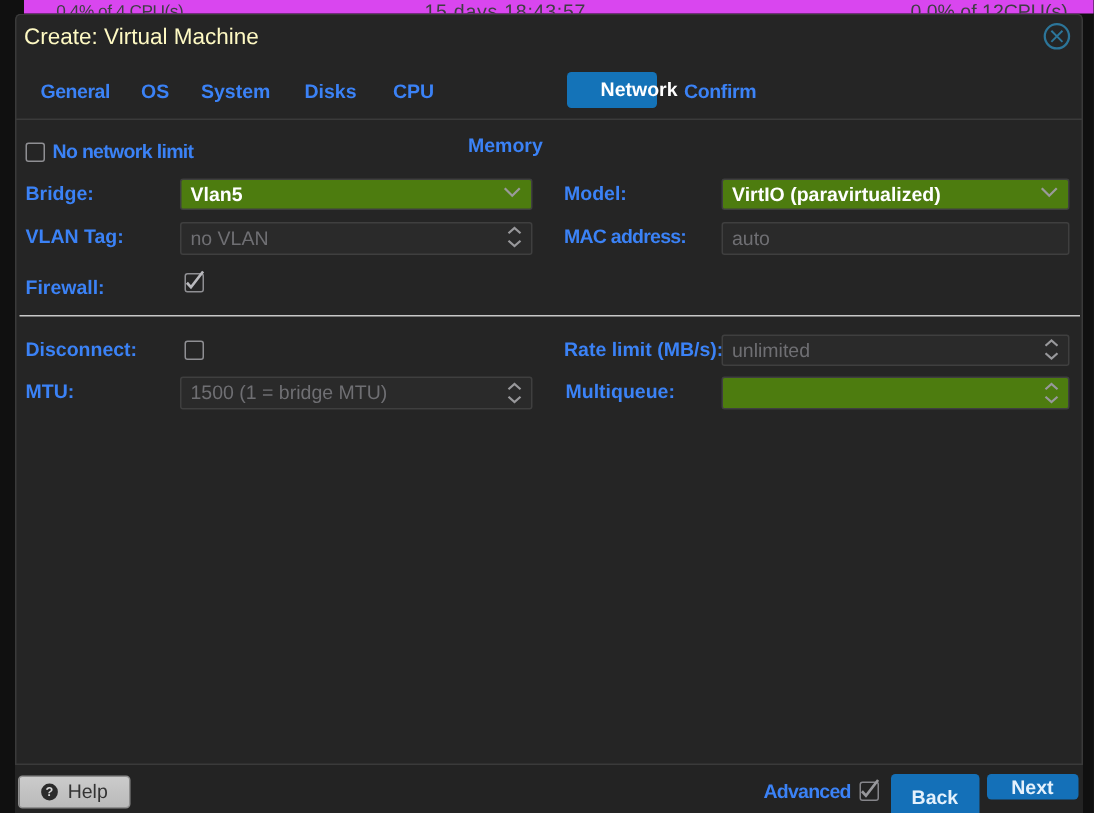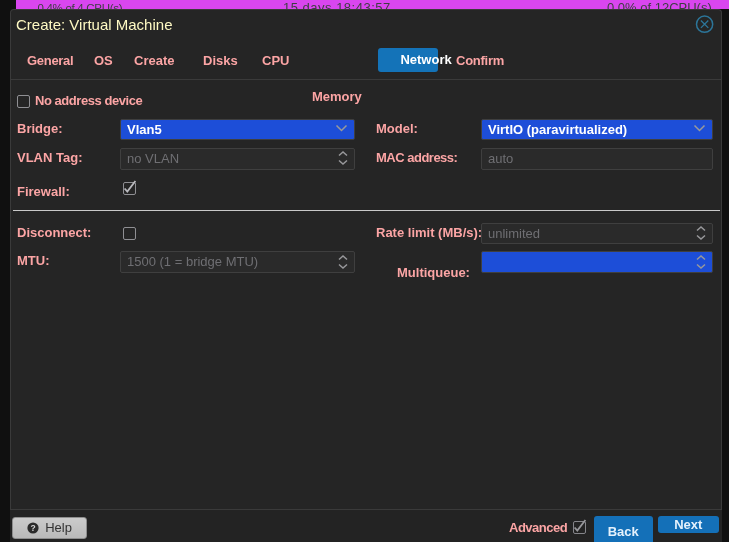--- a/index.html
+++ b/index.html
@@ -5,24 +5,24 @@
 * { margin:0; padding:0; box-sizing:border-box; }
 html,body { width:729px; height:542px; overflow:hidden; background:#101010;
   font-family:"Liberation Sans", sans-serif; }
 #stage { position:relative; width:729px; height:542px; }
 .abs { position:absolute; }
 #topstrip { left:16px; top:0; width:729px; height:9px; background:#d946ef; overflow:hidden; }
 #topstrip span { position:absolute; top:1.5px; font-size:13px; line-height:12px; color:#3e3e43; white-space:nowrap; }
 #dialog { left:10px; top:9px; width:712px; height:533px; background:#252525;
   border:1px solid #3a3a3a; border-bottom:none; border-radius:4px 4px 0 0; }
 #dialog .abs { white-space:nowrap; }
-.lbl { font-size:13px; font-weight:bold; color:#fca5a5; }
+.lbl { font-size:13px; font-weight:bold; color:#3b82f6; }
 .val { font-size:13px; font-weight:bold; color:#ffffff; }
 .dis { font-size:13px; color:#6f6f73; }
-.field { position:absolute; background:#1d4ed8; border:1px solid #3f3f3f; border-radius:2px; height:21px; }
+.field { position:absolute; background:#4d7c0f; border:1px solid #3f3f3f; border-radius:2px; height:21px; }
 .field.off { background:#2a2a2a; }
 .cbx { position:absolute; width:13px; height:13px; border:1px solid #8f8f93; border-radius:2px; background:transparent; }
 .row { position:absolute; left:0; width:712px; height:21px; }
 .row .lbl { position:absolute; line-height:20px; }
 .fval { position:absolute; left:6px; line-height:19px; }
 .cv { position:absolute; right:6px; top:2.5px; }
 .sp { position:absolute; right:3px; top:0.5px; }
 .btn { position:absolute; background:#1470b8; border-radius:3px; display:flex; align-items:center; justify-content:center;
   color:#e4f1fc; font-size:13px; font-weight:bold; }
 </style>
@@ -38,33 +38,33 @@
   <div id="dialog" class="abs">
 
     <div class="abs" style="left:5px; top:7px; font-size:15px; line-height:15px; color:#fef9c3;">Create: Virtual Machine</div>
     <svg class="abs" style="left:683px; top:3px;" width="22" height="22" viewBox="0 0 22 22">
       <circle cx="10.6" cy="11.2" r="8.1" fill="none" stroke="#2c7599" stroke-width="1.5"></circle>
       <path d="M 6.9 7.5 L 14.3 14.9 M 14.3 7.5 L 6.9 14.9" stroke="#2c7599" stroke-width="1.3" fill="none"></path>
     </svg>
 
     <span class="abs lbl" style="left:16px;  top:42.5px; letter-spacing:-0.3px;">General</span>
     <span class="abs lbl" style="left:83px;  top:42.5px;text-align:right;">OS</span>
-    <span class="abs lbl" style="left:123px; top:42.5px;">Create</span>
+    <span class="abs lbl" style="left:123px; top:42.5px;">System</span>
     <span class="abs lbl" style="left:192px; top:42.5px;">Disks</span>
     <span class="abs lbl" style="left:251px; top:42.5px;">CPU</span>
     <span class="abs lbl" style="left:301px; top:42.5px;margin-top:36px;">Memory</span>
     <div class="abs" style="left:366.8px; top:37.5px; width:60.5px; height:24px; background:#1473b8; border-radius:3px;
          display:flex; align-items:center; justify-content:center;padding-left:36px;">
       <span class="lbl" style="color:#fff;">Network</span>
       </div>
     <span class="abs lbl" style="left:445px; top:42.5px; letter-spacing:-0.25px;">Confirm</span>
     <div class="abs" style="left:-1px; top:68.5px; width:712px; height:1px; background:#3a3a3a;"></div>
 
     <div class="cbx" style="left:6px; top:84.5px;"></div>
-    <span class="abs lbl" style="left:24px; top:83px; letter-spacing:-0.45px;">No address device</span>
+    <span class="abs lbl" style="left:24px; top:83px; letter-spacing:-0.45px;">No network limit</span>
 
     <div class="row" style="top:109px;">
       <span class="lbl" style="left:6px;">Bridge:</span>
       <div class="field" style="left:109px; width:234.5px;">
         <span class="fval val">Vlan5</span>
         <svg class="cv" width="13" height="11" viewBox="0 0 13 11">
             <path d="M 1.5 2.5 L 6.5 7.5 L 11.5 2.5" fill="none" stroke="#9a9a9a" stroke-width="1.5"></path>
           </svg>
       </div>
       <span class="lbl" style="left:365px;">Model:</span>
@@ -116,21 +116,21 @@
 
     <div class="row" style="top:241px;">
       <span class="lbl" style="left:6px;">MTU:</span>
       <div class="field off" style="left:109px; width:234.5px; height:22px;">
         <span class="fval dis">1500 (1 = bridge MTU)</span>
         <svg class="sp" width="16" height="17" viewBox="0 0 16 17">
           <path d="M 4 6.5 L 8 3 L 12 6.5" fill="none" stroke="#98989b" stroke-width="1.5"></path>
           <path d="M 4 11.5 L 8 15 L 12 11.5" fill="none" stroke="#98989b" stroke-width="1.5"></path>
           </svg>
       </div>
-      <span class="lbl" style="left:386px;margin-top:12px;">Multiqueue:</span>
+      <span class="lbl" style="left:366px;">Multiqueue:</span>
       <div class="field" style="left:470px; width:231.5px; height:22px;">
         <svg class="sp" width="16" height="17" viewBox="0 0 16 17">
           <path d="M 4 6.5 L 8 3 L 12 6.5" fill="none" stroke="#98989b" stroke-width="1.5"></path>
           <path d="M 4 11.5 L 8 15 L 12 11.5" fill="none" stroke="#98989b" stroke-width="1.5"></path>
           </svg>
       </div>
     </div>
 
     <div class="abs" style="left:-1px; top:499px; width:712px; height:1px; background:#3a3a3a;"></div>
     <div class="abs" style="left:-1px; top:500px; width:712px; height:32px; background:#232323;"></div>

